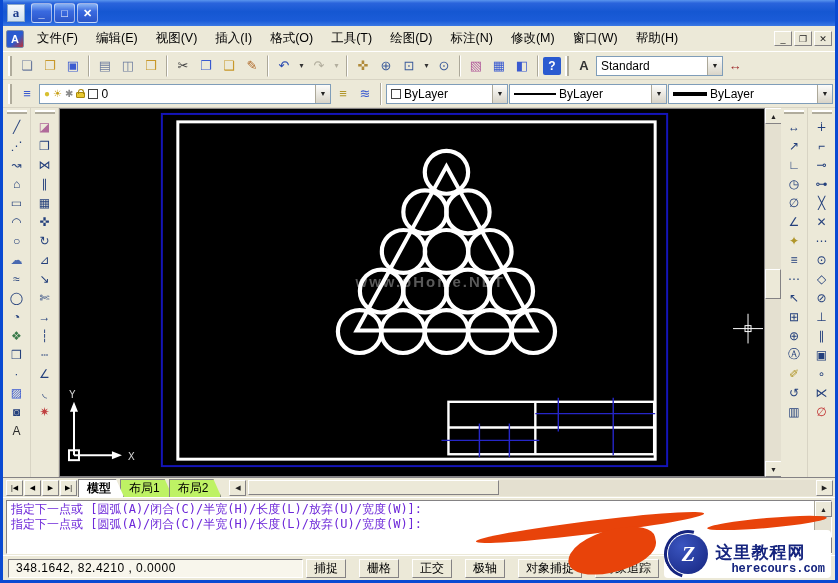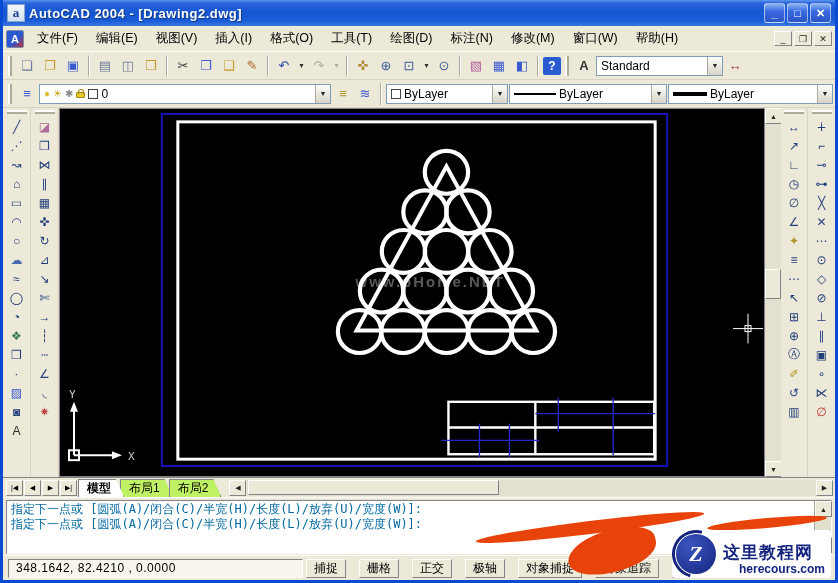--- a/index.html
+++ b/index.html
@@ -87,21 +87,21 @@
     clip-path:polygon(0 0, calc(100% - 8px) 0, 100% 100%, 0 100%); }
   .tab.active{ background:#fff; font-weight:bold; z-index:2; }
   .hsb{ flex:1; height:16px; margin:0 2px 1px 8px; display:flex; align-items:center; background:#e4e0d0; }
   .hsb .track{ flex:1; height:16px; position:relative; }
   .hsb .thumb{ position:absolute; left:2px; top:0; height:15px; width:44%; background:#ece9d8;
     border:1px solid; border-color:#fff #848284 #848284 #fff; }
   
   .cmdwrap{ height:58px; flex:0 0 58px; background:#ece9d8; padding:2px 3px 1px 3px; display:flex; flex-direction:column;
     border-top:1px solid #fff; }
   .cmdhist{ flex:1; display:flex; background:#fff; border:1px solid; border-color:#848284 #fff #fff #848284; }
-  .cmdlines{ flex:1; padding:1px 4px; font:12px/15px "DejaVu Sans Mono", monospace; white-space:nowrap; overflow:hidden; color:#0369a1;}
+  .cmdlines{ flex:1; padding:1px 4px; font:12px/15px "DejaVu Sans Mono", monospace; white-space:nowrap; overflow:hidden; color:#6d28d9;}
   .cmdsb{ width:17px; background:#e4e0d0; border-left:1px solid #aca899; display:flex; flex-direction:column; justify-content:space-between;}
   .cmdline{ height:18px; flex:0 0 18px; margin-top:2px; background:#fff; border:1px solid;
     border-color:#848284 #fff #fff #848284; font:12px/15px "DejaVu Sans Mono", monospace; padding:1px 4px; color:#000;}
   
   .statusbar{ height:25px; flex:0 0 25px; display:flex; align-items:center; gap:3px; padding:2px 5px; background:#ece9d8;
     border-top:1px solid #fff; }
   .coords{ width:295px; height:19px; background:#f8f6ec; border:1px solid; border-color:#848284 #fff #fff #848284;
     font-size:12px; display:flex; align-items:center; padding-left:7px; letter-spacing:.5px; }
   .toggle{ height:19px; padding:0 7px; font-size:12px; display:flex; align-items:center; background:#ece9d8;
     border:1px solid; border-color:#fff #848284 #848284 #fff; white-space:nowrap; }
@@ -115,30 +115,29 @@
     border-radius:50%; transform:rotate(-5deg); }
   .wm-body{ position:absolute; right:4px; bottom:2px; display:flex; align-items:center; gap:7px; background:#fff;
     padding:2px 6px 2px 4px; border-radius:4px;}
   .wm-logo{ width:40px; height:40px; border-radius:50%; background:radial-gradient(circle at 35% 30%,#3a55c0,#15247e);
     color:#fff; font-weight:bold; font-size:22px; display:flex; align-items:center; justify-content:center; position:relative;
     font-family:"Liberation Serif",serif; font-style:italic;}
   .wm-logo::before{ content:""; position:absolute; inset:-4px; border:3px solid transparent; border-left-color:#15247e;
     border-top-color:#15247e; border-radius:50%; transform:rotate(-30deg); }
   .wm-texts{ display:flex; flex-direction:column; line-height:1.1;margin-top:12px; }
   .wm-name{ color:#15247e; font-weight:bold; font-size:17px; letter-spacing:1px;}
-  .wm-url{ color:#15247e; font-weight:bold; font-size:12px; font-family:Liberation Sans, sans-serif;padding-left:16px;}
+  .wm-url{ color:#15247e; font-weight:bold; font-size:12px; font-family:Liberation Mono, monospace;padding-left:16px;}
 </style>
 </head>
 <body>
 
 <div class="window">
 
   <div class="titlebar">
     <div class="title-icon">a</div>
-    <div class="title-text">AutoCAD 2004 - [Drawing2.dwg]</div>
     <div style="display:flex">
 
     <div class="win-btn">_</div>
         <div class="win-btn">□</div>
         <div class="win-btn">✕</div>
       </div>
   </div>
 
   <div class="menubar">
     <div class="app-icon">A</div>

